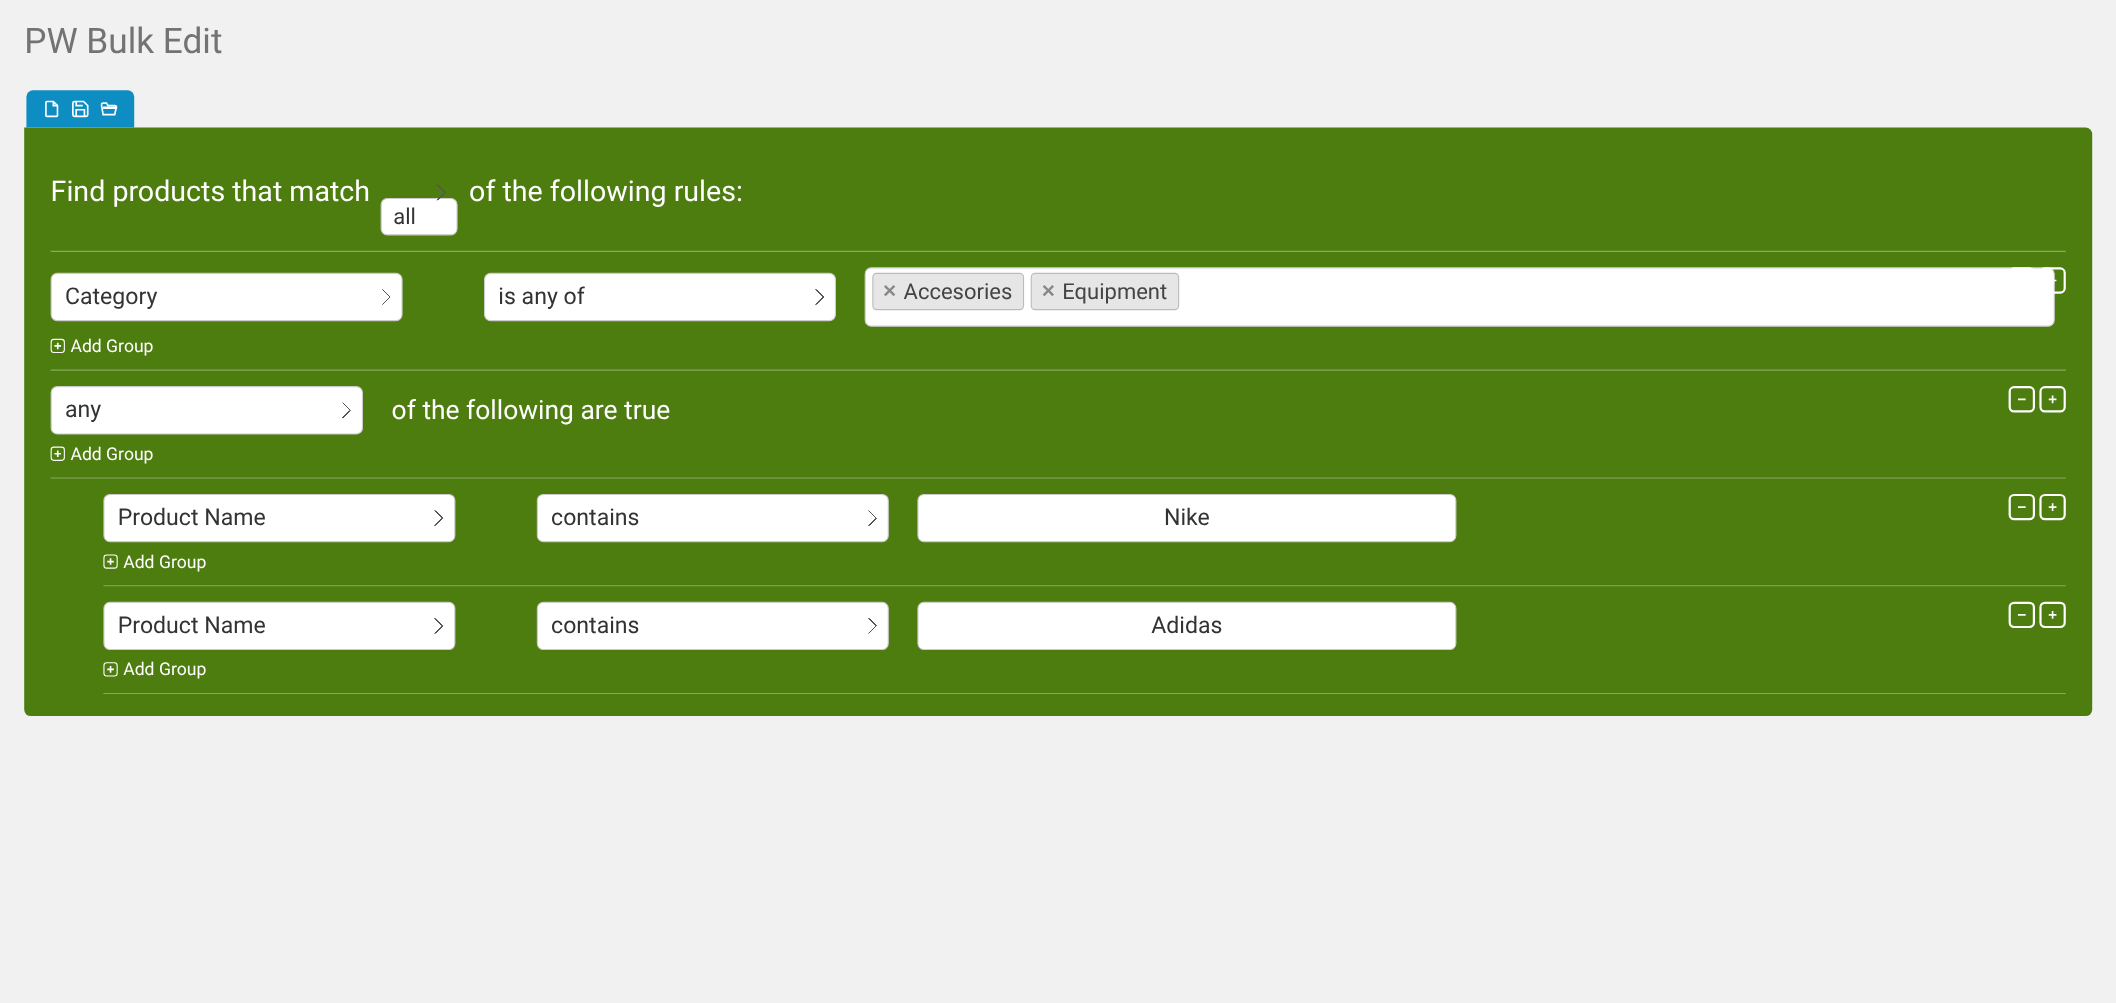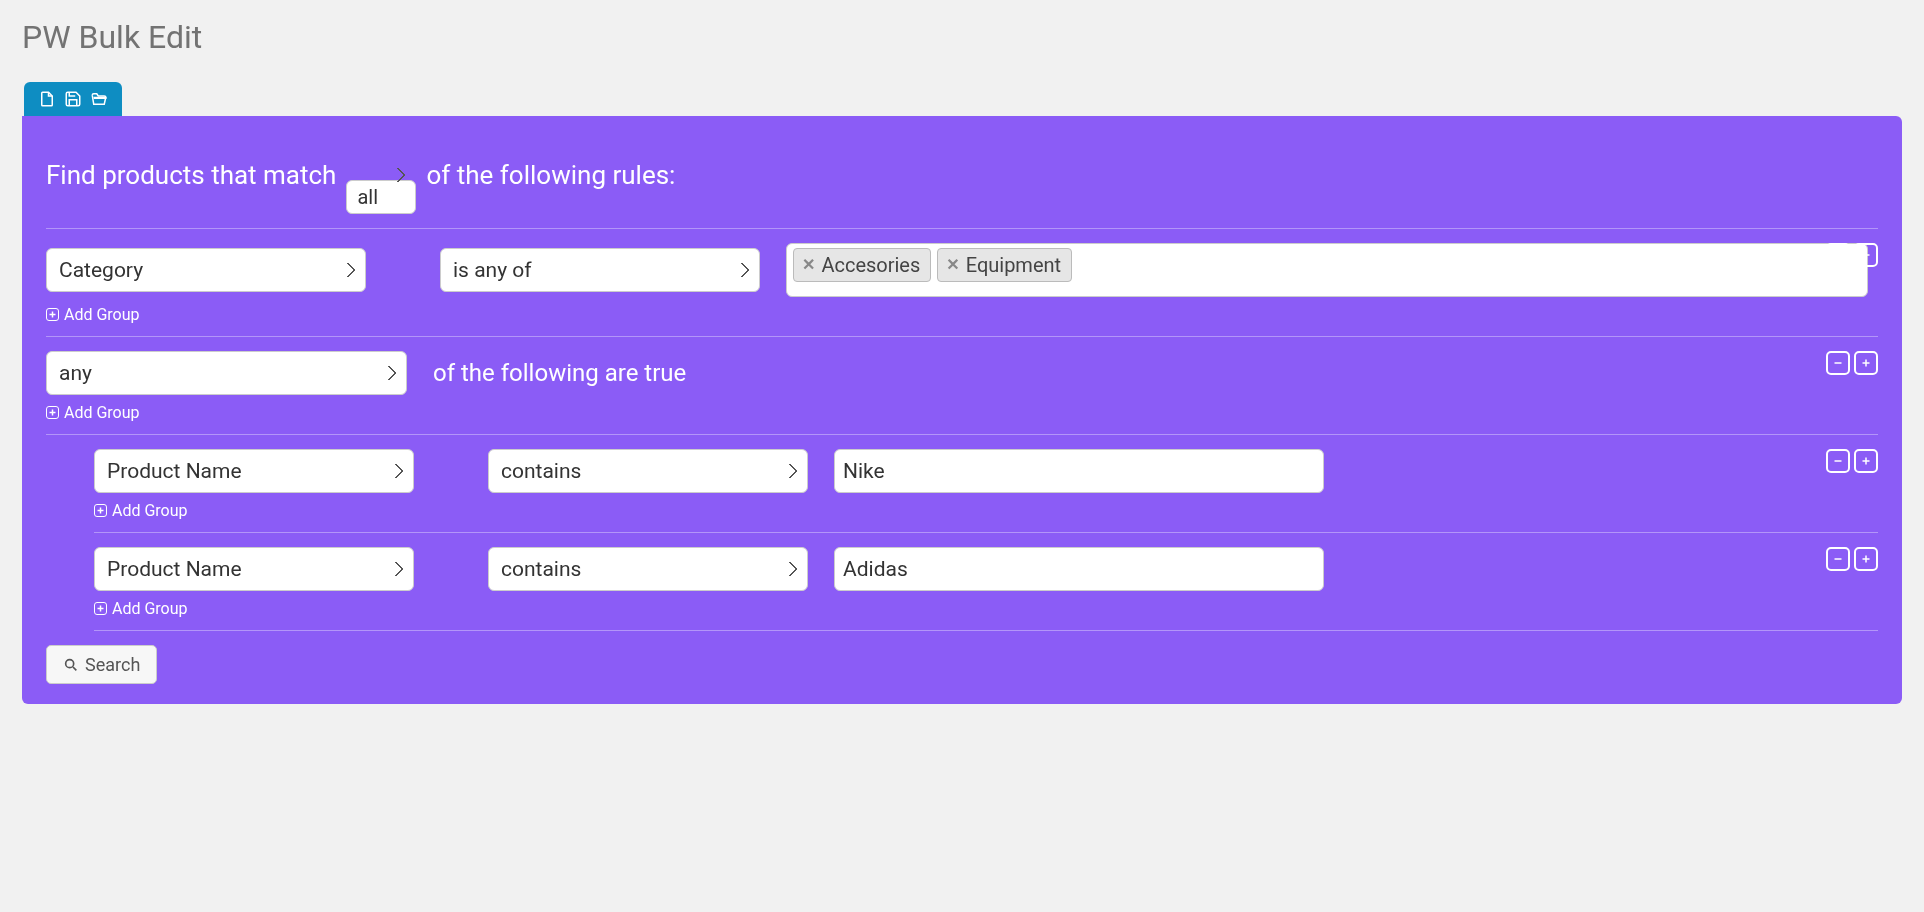--- a/index.html
+++ b/index.html
@@ -26,21 +26,21 @@
     padding: 8px 14px 8px 14px;
     border-radius: 6px 6px 0 0;
     margin-left: 2px;
   }
   .panel-tab .icon {
     width: 18px;
     height: 18px;
     display: inline-block;
   }
   .panel {
-    background: #8b5cf6;
+    background: #4d7c0f;
     border-radius: 0 6px 6px 6px;
     padding: 20px 24px 20px 24px;
     color: #fff;
   }
   .header-line {
     font-size: 26px;
     display: flex;
     align-items: center;
     gap: 10px;
     padding-bottom: 14px;
@@ -77,22 +77,22 @@
   .select-small { width: 70px; font-size: 20px; padding: 4px 26px 4px 10px; margin-top: 44px; }
   .rule-row, .group-row {
     display: flex;
     align-items: center;
     gap: 26px;
     padding: 14px 0 0 0;
     position: relative;
   }
   .select-field { width: 320px; height: 44px; font-size: 21px; }
   .select-operator { width: 320px; height: 44px; font-size: 21px; margin-left: 48px; }
-  .select-group { width: 361px; height: 44px; font-size: 21px; }
-  .text-input { width: 490px; height: 44px; font-size: 21px; padding: 6px 8px; }
+  .select-group { width: 284px; height: 44px; font-size: 21px; }
+  .text-input { width: 490px; height: 44px; font-size: 21px; padding: 6px 8px; text-align: center; }
   .group-label { font-size: 24px; color: #fff; }
 
   .tag-input {
     background: #fff;
     border: 1px solid #ccc;
     border-radius: 6px;
     padding: 4px 6px;
     min-height: 54px;
     flex: 1;
     display: flex;
@@ -367,26 +367,15 @@
         <span class="pg-icon">
           <svg viewBox="0 0 24 24" width="9" height="9" stroke="#fff" stroke-width="4">
               <line x1="12" y1="4" x2="12" y2="20"></line>
               <line x1="4" y1="12" x2="20" y2="12"></line>
             </svg>
         </span>
         <span>Add Group</span>
       </div>
     </div>
 
-    <div class="search-btn-row">
-      <button class="search-btn">
-        <span>
-          <svg viewBox="0 0 24 24" width="16" height="16" fill="none" stroke="#555" stroke-width="2.5">
-              <circle cx="10" cy="10" r="6"></circle>
-              <line x1="15" y1="15" x2="20" y2="20"></line>
-            </svg>
-        </span>
-        <span>Search</span>
-      </button>
-    </div>
 
   </div>
 </div>
 
 </body></html>

